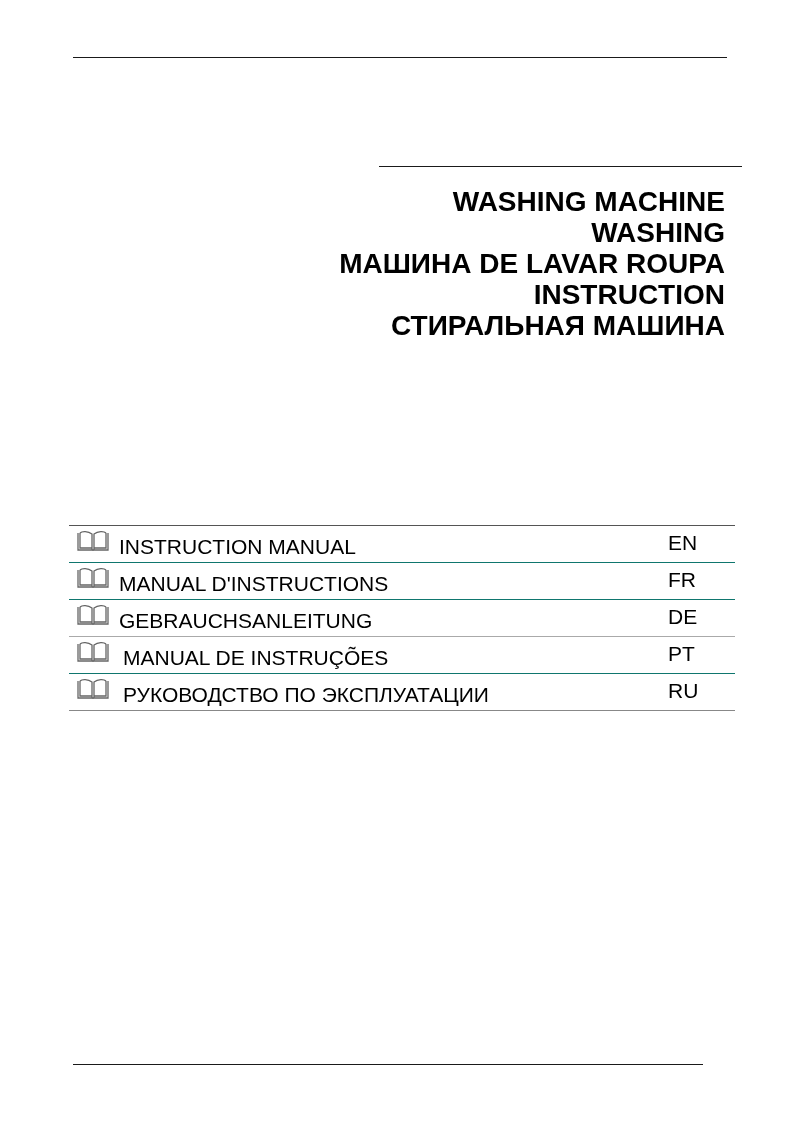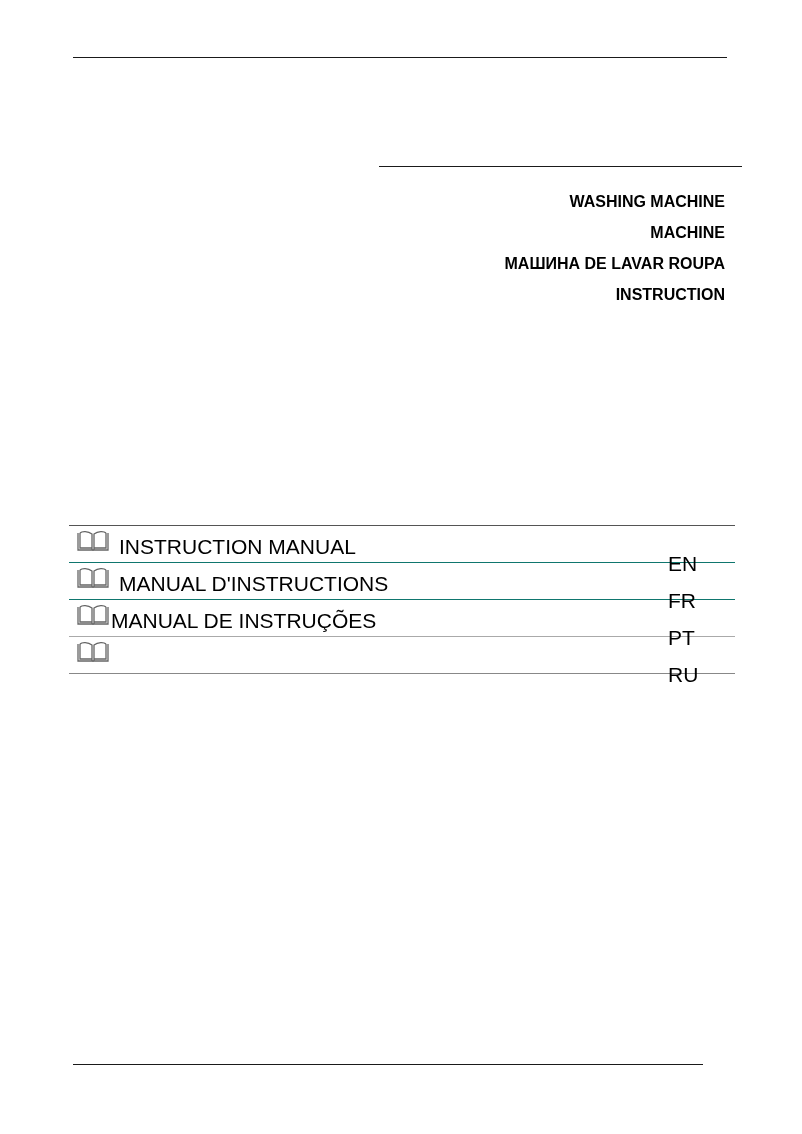--- a/index.html
+++ b/index.html
@@ -3,41 +3,42 @@
 <meta charset="utf-8">
 <style>
   html, body { margin: 0; padding: 0; background: #ffffff; }
   body { width: 802px; height: 1134px; position: relative; overflow: hidden;
          font-family: "Liberation Sans", sans-serif; color: #000; }
   .rule { position: absolute; height: 1px; background: #1a1a1a; }
   #rule-top { left: 73px; top: 57px; width: 654px; }
   #rule-title { left: 379px; top: 166px; width: 363px; }
   #rule-bottom { left: 73px; top: 1064px; width: 630px; }
   .titles { position: absolute; right: 77px; top: 186px; text-align: right; }
-  .titles div { font-weight: bold; font-size: 16px; line-height: 31px; white-space: nowrap; }
+  .titles div { font-weight: bold; font-size: 28px; line-height: 31px; white-space: nowrap; }
   .table { position: absolute; left: 69px; top: 525px; width: 666px; border-top: 1px solid #555; }
   .row { position: relative; height: 36px; border-bottom: 1px solid #0f766e; }
   .row:nth-child(3) { border-bottom-color: #aaa; }
   .row:last-child { border-bottom-color: #888; }
   .icon { position: absolute; left: 7px; top: 3px; width: 34px; height: 24px; }
   .label { position: absolute; left: 50px; top: 9px; font-size: 21px; line-height: 24px; white-space: nowrap; }
-  .label.indent { left: 42px; }
-  .code { position: absolute; left: 599px; top: 5px; font-size: 21px; line-height: 24px; margin-top: 21px; }
+  .label.indent { left: 54px; }
+  .code { position: absolute; left: 599px; top: 5px; font-size: 21px; line-height: 24px; }
 </style>
 </head>
 <body>
 
 <div class="rule" id="rule-top"></div>
 <div class="rule" id="rule-title"></div>
 
 <div class="titles">
   <div>WASHING MACHINE</div>
-  <div>MACHINE</div>
+  <div>WASHING</div>
   <div>МАШИНА DE LAVAR ROUPA</div>
   <div>INSTRUCTION</div>
+  <div>СТИРАЛЬНАЯ МАШИНА</div>
 </div>
 
 <div class="table">
   <div class="row">
     <svg class="icon" viewBox="0 0 34 24">
         <g fill="none" stroke="#666" stroke-width="1.3">
           <path d="M2 4 L2 21 L16 21 L16 5 C12 2 6 2 4 4"></path>
           <path d="M32 4 L32 21 L18 21 L18 5 C22 2 28 2 30 4"></path>
           <path d="M4 4 L4 19 L16 19"></path>
           <path d="M30 4 L30 19 L18 19"></path>
@@ -63,30 +64,44 @@
   <div class="row">
     <svg class="icon" viewBox="0 0 34 24">
         <g fill="none" stroke="#666" stroke-width="1.3">
           <path d="M2 4 L2 21 L16 21 L16 5 C12 2 6 2 4 4"></path>
           <path d="M32 4 L32 21 L18 21 L18 5 C22 2 28 2 30 4"></path>
           <path d="M4 4 L4 19 L16 19"></path>
           <path d="M30 4 L30 19 L18 19"></path>
           <path d="M16 21 L18 21"></path>
         </g>
       </svg>
+    <span class="label">GEBRAUCHSANLEITUNG</span>
+    <span class="code">DE</span>
+  </div>
+  <div class="row">
+    <svg class="icon" viewBox="0 0 34 24">
+        <g fill="none" stroke="#666" stroke-width="1.3">
+          <path d="M2 4 L2 21 L16 21 L16 5 C12 2 6 2 4 4"></path>
+          <path d="M32 4 L32 21 L18 21 L18 5 C22 2 28 2 30 4"></path>
+          <path d="M4 4 L4 19 L16 19"></path>
+          <path d="M30 4 L30 19 L18 19"></path>
+          <path d="M16 21 L18 21"></path>
+        </g>
+      </svg>
     <span class="label indent">MANUAL DE INSTRUÇÕES</span>
     <span class="code">PT</span>
   </div>
   <div class="row">
     <svg class="icon" viewBox="0 0 34 24">
         <g fill="none" stroke="#666" stroke-width="1.3">
           <path d="M2 4 L2 21 L16 21 L16 5 C12 2 6 2 4 4"></path>
           <path d="M32 4 L32 21 L18 21 L18 5 C22 2 28 2 30 4"></path>
           <path d="M4 4 L4 19 L16 19"></path>
           <path d="M30 4 L30 19 L18 19"></path>
           <path d="M16 21 L18 21"></path>
         </g>
       </svg>
+    <span class="label indent">РУКОВОДСТВО ПО ЭКСПЛУАТАЦИИ</span>
     <span class="code">RU</span>
   </div>
 </div>
 
 <div class="rule" id="rule-bottom"></div>
 
 </body></html>

